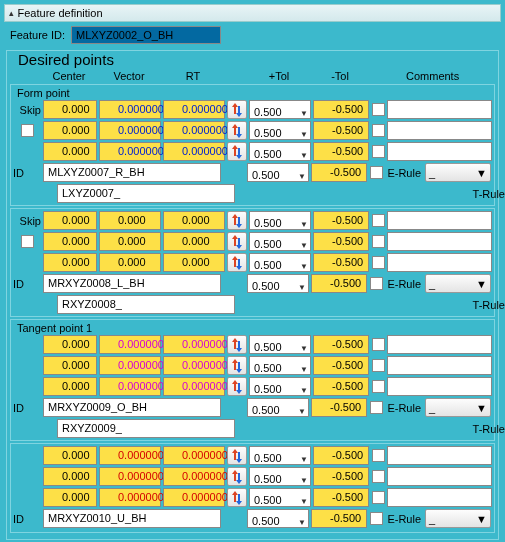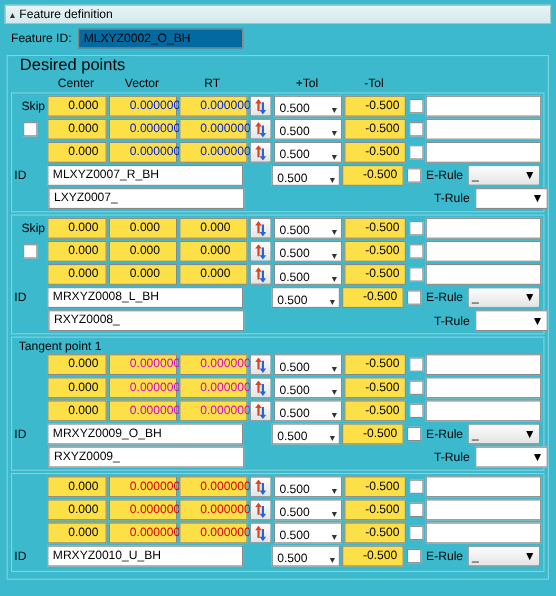--- a/index.html
+++ b/index.html
@@ -20,21 +20,21 @@
 .cell.blue{color:#0020d0}
 .cell.magenta{color:#d400d4}
 .cell.red{color:#d40000}
 .iconbtn{background:linear-gradient(#fdfdfd,#e4e4e4);border:1px solid #999;height:19px;display:flex;align-items:center;justify-content:center;cursor:pointer;border-radius:2px}
 .iconbtn svg{width:12px;height:14px}
 .combo{background:#fff;border:1px solid #888;height:19px;display:flex;align-items:flex-end;justify-content:space-between;padding:0 2px 0 4px}
 .combo .arr{font-size:8px;color:#333}
 .chk{width:13px;height:13px;background:#fff;border:1px solid #888;margin:auto}
 .comment{background:#fff;border:1px solid #888;height:19px}
 .idrow{display:grid;grid-template-columns:28px 178px 22px 62px 56px 14px 38px 66px;gap:2px;align-items:center;margin-bottom:2px}
-.idrow2{display:grid;grid-template-columns:28px 178px 22px 62px 56px 14px 38px 66px;gap:3px;align-items:center}
+.idrow2{display:grid;grid-template-columns:28px 178px 22px 62px 56px 14px 38px 66px;gap:16px;align-items:center}
 .idinput{background:#fff;border:1px solid #888;height:19px;padding:1px 4px;text-align:left;line-height:15px}
 .rulelab{text-align:right;padding-right:2px}
 .rulecombo{background:linear-gradient(#fdfdfd,#e4e4e4);border:1px solid #999;height:19px;display:flex;align-items:center;justify-content:space-between;padding:0 3px;border-radius:2px}
 .rulecombo2{background:#fff;border:1px solid #888;height:19px;display:flex;align-items:center;justify-content:flex-end;padding:0 3px}
 </style>
 </head>
 <body>
 
 <div class="panel-header">
   <span class="chev">▴</span>
@@ -50,23 +50,25 @@
   <span class="fieldset-title">Desired points</span>
   <div class="col-headers">
     <span></span>
     <span>Center</span>
     <span>Vector</span>
     <span>RT</span>
     <span></span>
     <span>+Tol</span>
     <span>-Tol</span>
     <span></span>
+    <span style="text-align:left;padding-left:20px">Comments</span>
   </div>
   <div id="groups-container">
       <div class="group">
+        <div class="group-title">Form point</div>
         <div class="row">
           <div class="lab">Skip</div>
           <div class="cell">0.000</div>
           <div class="cell blue">0.000000</div>
           <div class="cell blue">0.000000</div>
           <div class="iconbtn">
             <svg viewBox="0 0 12 14">
               <path d="M3 11 L3 4 L1 4 L4 0 L7 4 L5 4 L5 11 Z" fill="#d42"></path>
               <path d="M7 3 L7 10 L5 10 L8 14 L11 10 L9 10 L9 3 Z" fill="#26d"></path>
             </svg>

